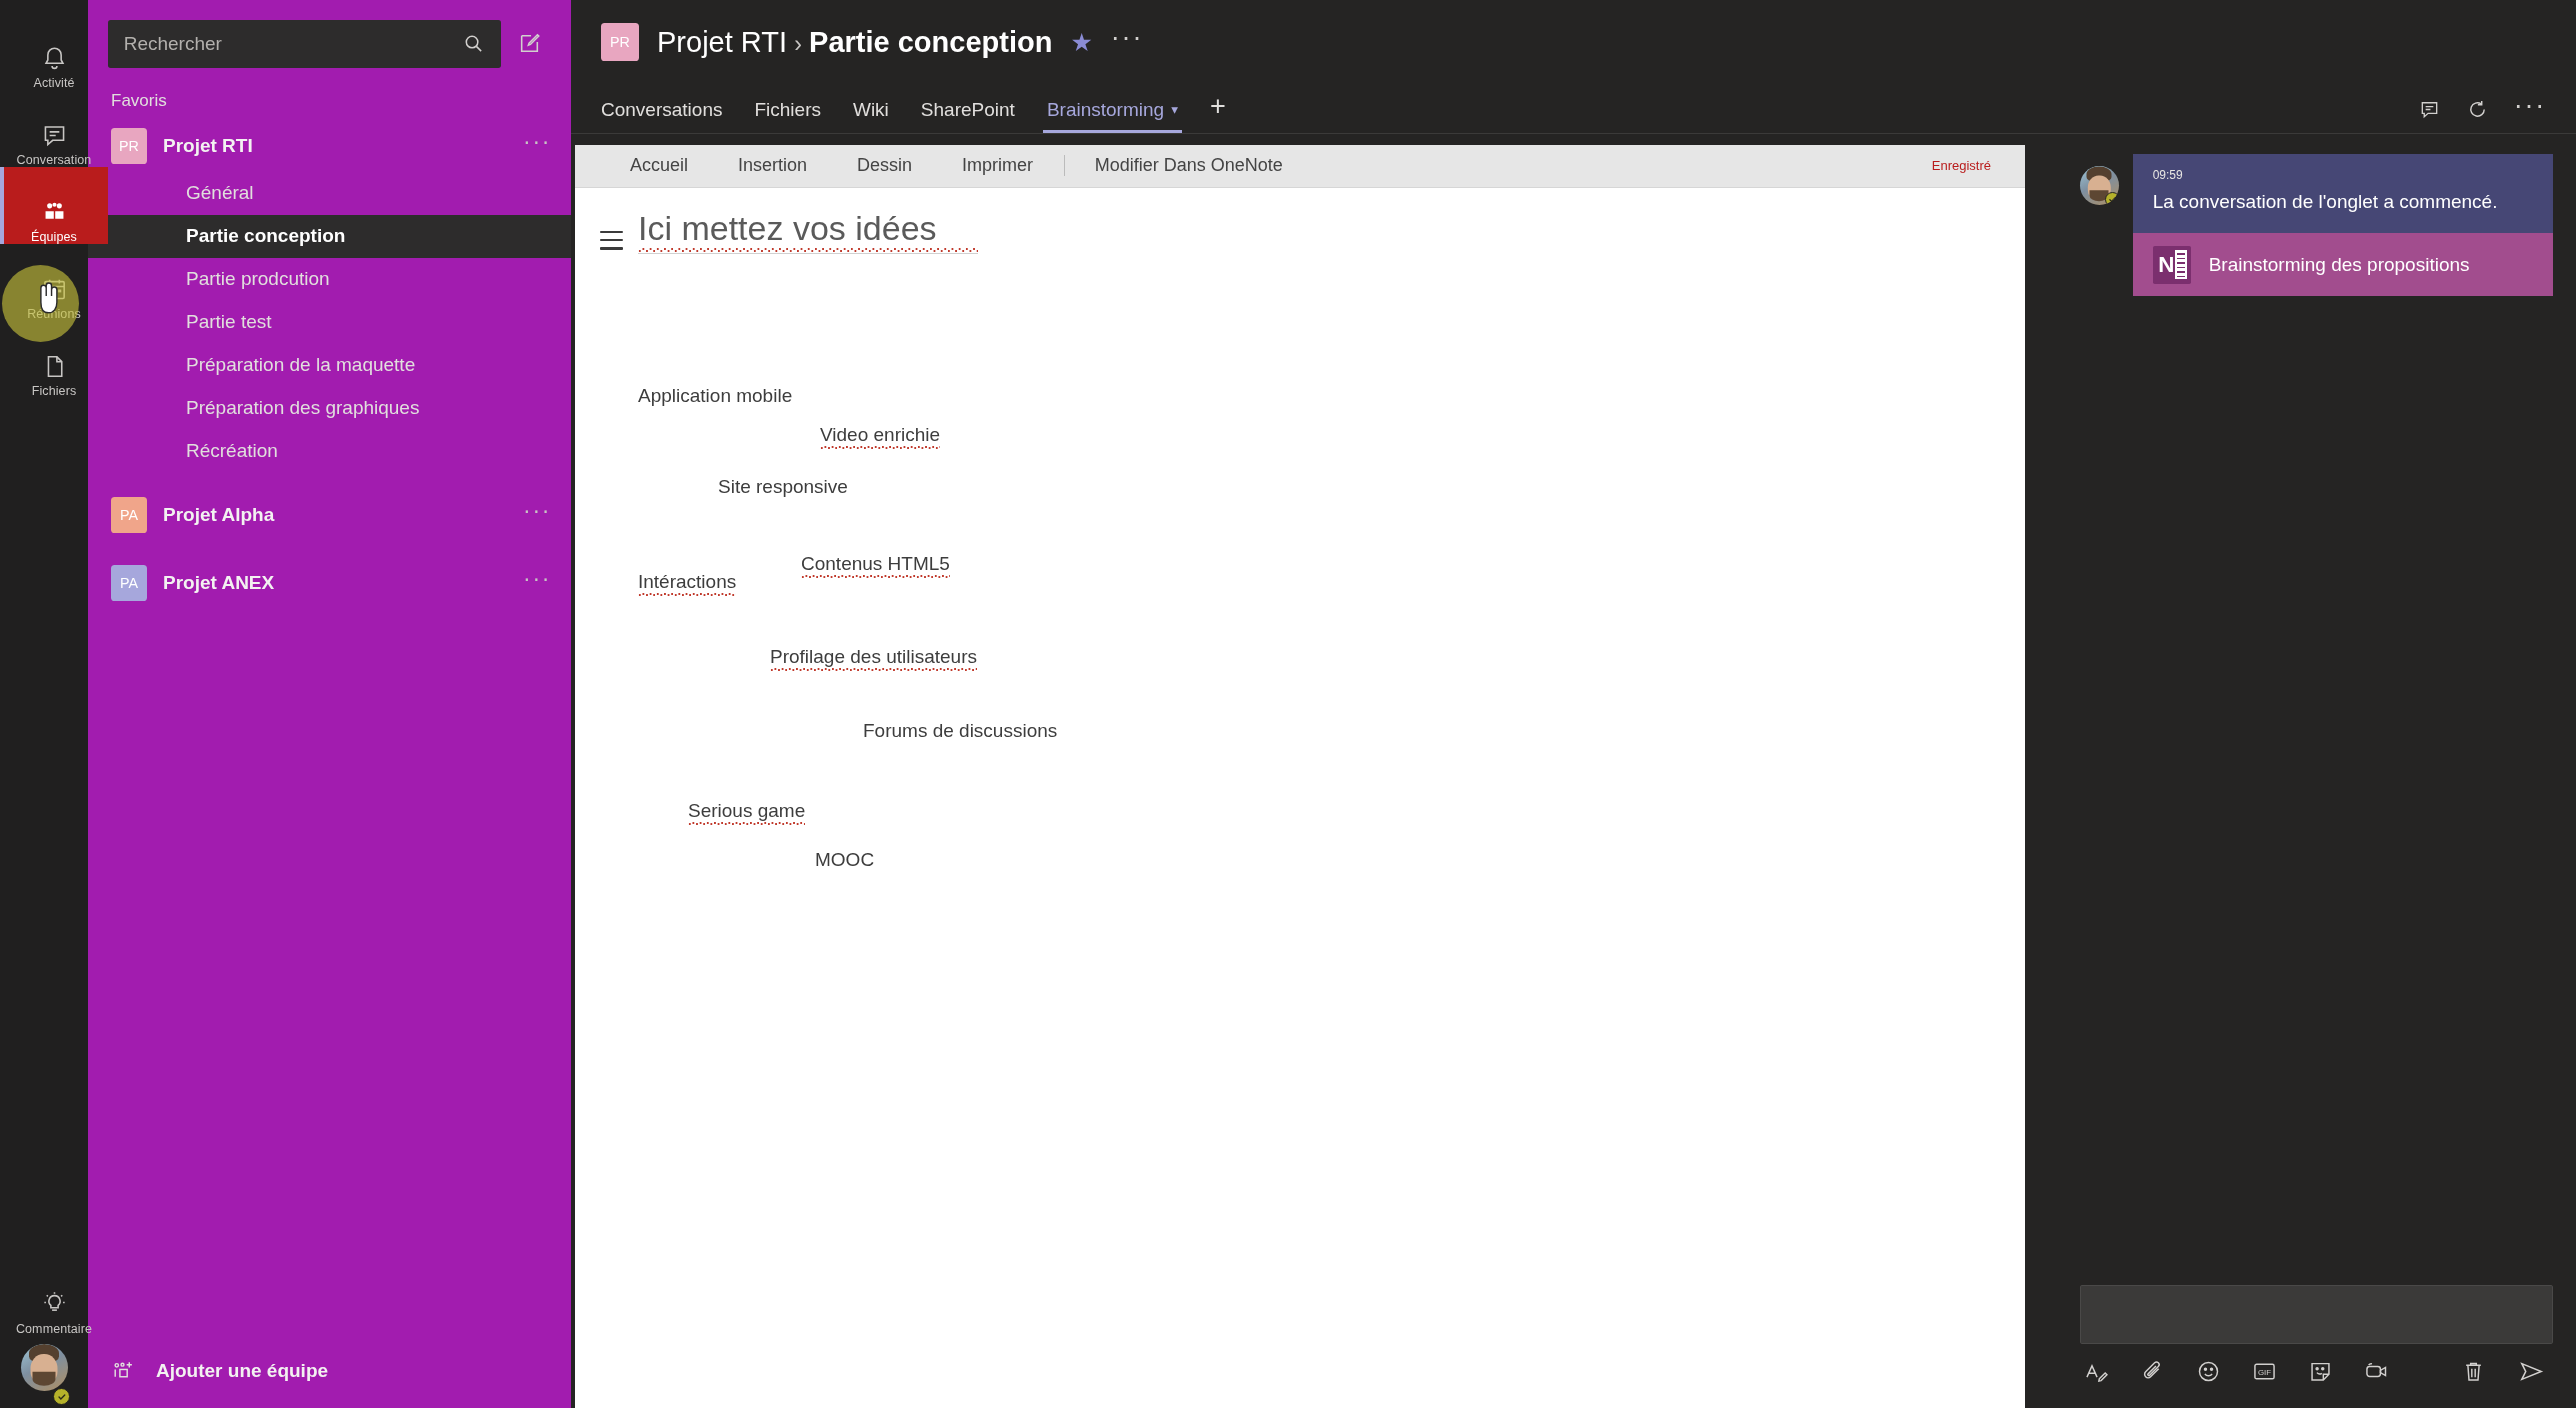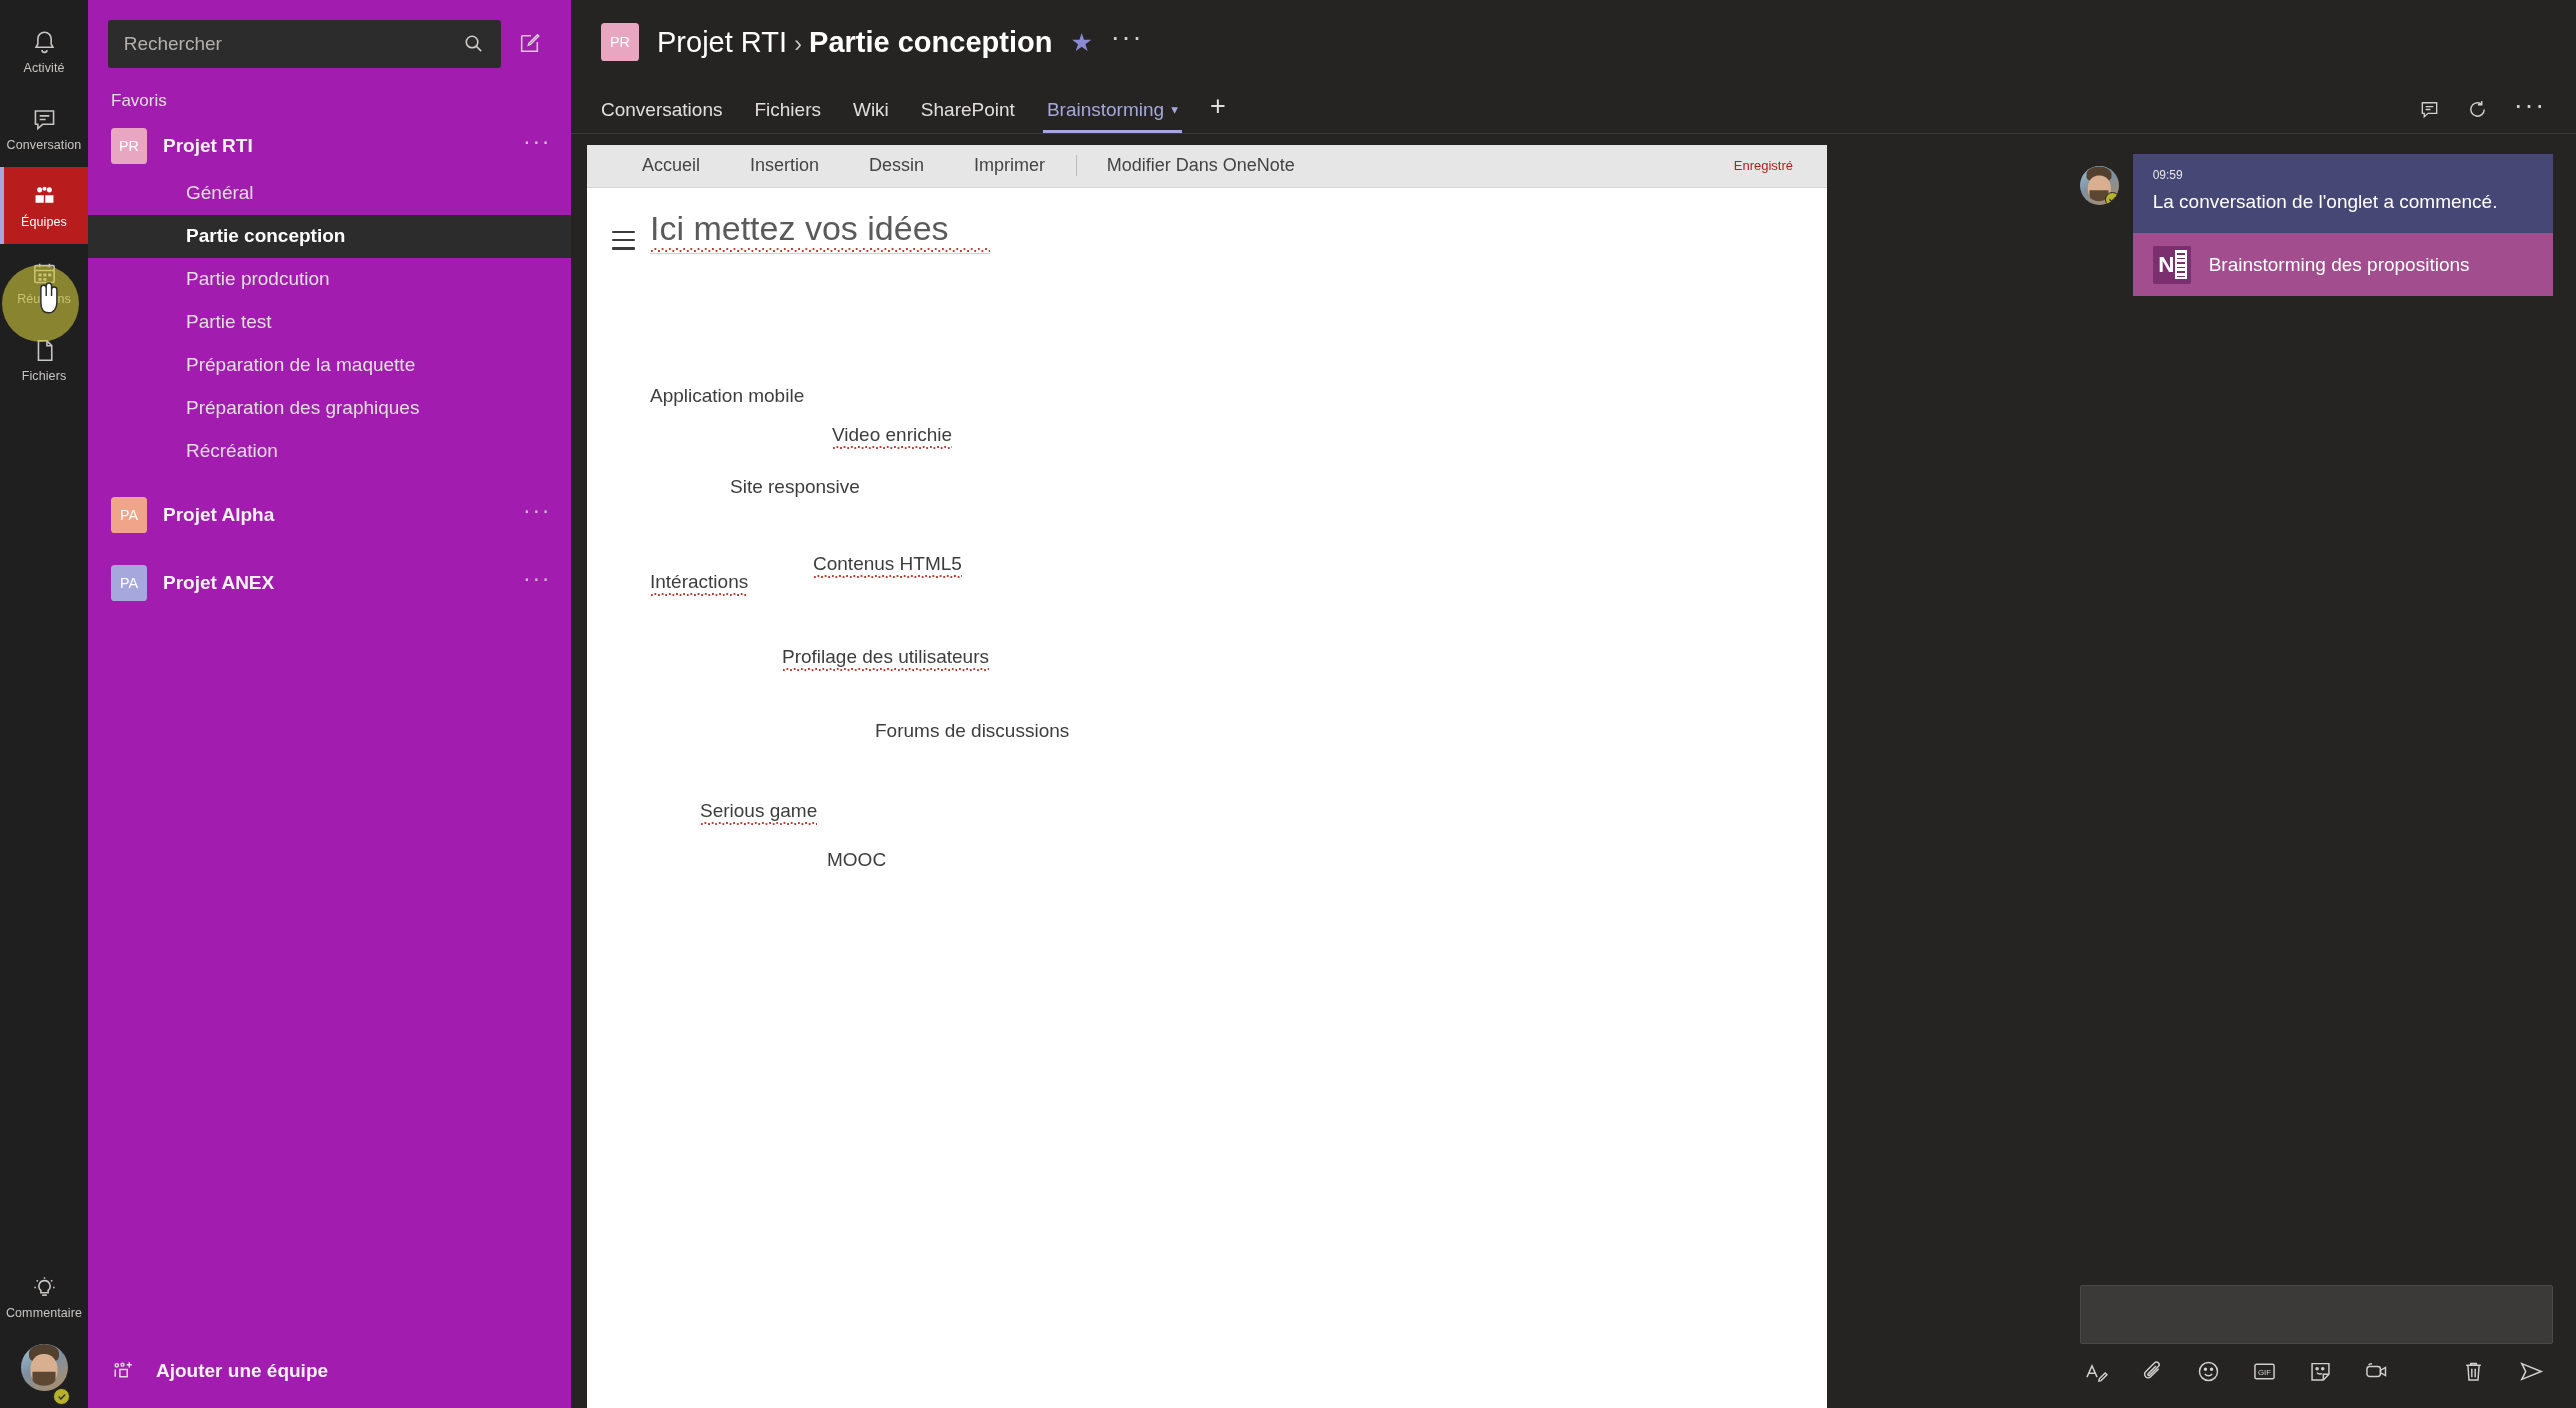--- a/index.html
+++ b/index.html
@@ -14,22 +14,22 @@
   
   .rail {
     width: 88px; height: 100%;
     background: #201f1f;
     display: flex; flex-direction: column; align-items: center;
     flex: 0 0 88px;
     position: relative;
   }
   .rail-top { padding-top: 12.5px; width: 100%; }
   .rail-item {
-    width: 88px; height: 77px;
-    display: flex; flex-direction: column; align-items: center; justify-content: center;
+    width: 108px; height: 77px;
+    display: flex; flex-direction: column; align-items: center; justify-content: flex-end;
     gap: 4.5px; position: relative; color: #c8c6c4;
   }
   .rail-item.active { background: #b91c1c; color: #fff; }
   .rail-item.active::before {
     content: ""; position: absolute; left: 0; top: 0; bottom: 0; width: 3.6px; background: #a6a7dc;
   }
   .rail-label { font-size: 12.5px; line-height: 1; letter-spacing: 0.1px; }
   .rail-ico { width: 29px; height: 29px; display:block; }
   .rail-ico svg { width: 29px; height: 29px; display: block; }
   .rail-bottom { margin-top: auto; width: 100%; padding-bottom: 18px; }
@@ -134,21 +134,21 @@
   .tab.active { color: #a6a7dc; }
   .tab.active::after {
     content: ""; position: absolute; left: 12.5px; right: 12.5px; bottom: 0;
     height: 2.7px; background: #a6a7dc;
   }
   .tab-plus { color: #e1dfdd; font-size: 27px; padding: 0 16px 10.7px; }
   .tabbar-right { margin-left: auto; display: flex; align-items: center; gap: 25px; padding-bottom: 10.7px; }
 
   .content-row { flex: 1; display: flex; min-height: 0; }
   .doc-wrap { flex: 1; min-width: 0; display: flex; flex-direction: column; padding: 10.7px 0 0 0; }
-  .doc-frame { margin-left: 16px; width: 1240px; display: flex; flex-direction: column; flex: 1; }
+  .doc-frame { margin-left: 4px; width: 1450px; display: flex; flex-direction: column; flex: 1; }
   .ribbon {
     height: 43px; background: #e6e6e6; display: flex; align-items: center;
     padding-left: 30px; gap: 0; border-bottom: 0.9px solid #d6d6d6;
   }
   .ribbon-item { font-size: 18px; color: #444; padding: 0 25px; }
   .ribbon-sep { width: 0.9px; height: 21.5px; background: #bbb; margin: 0 5.4px; }
   .ribbon-right { margin-left: auto; padding-right: 34px; font-size: 13px; color: #b91c1c; }
   .canvas { flex: 1; background: #ffffff; position: relative; overflow: hidden; }
   .hamburger { position: absolute; left: 25px; top: 43px; width: 23px; }
   .hamburger span { display: block; height: 2.7px; background: #3b3b3b; margin-bottom: 5.4px; border-radius: 0.9px; }

